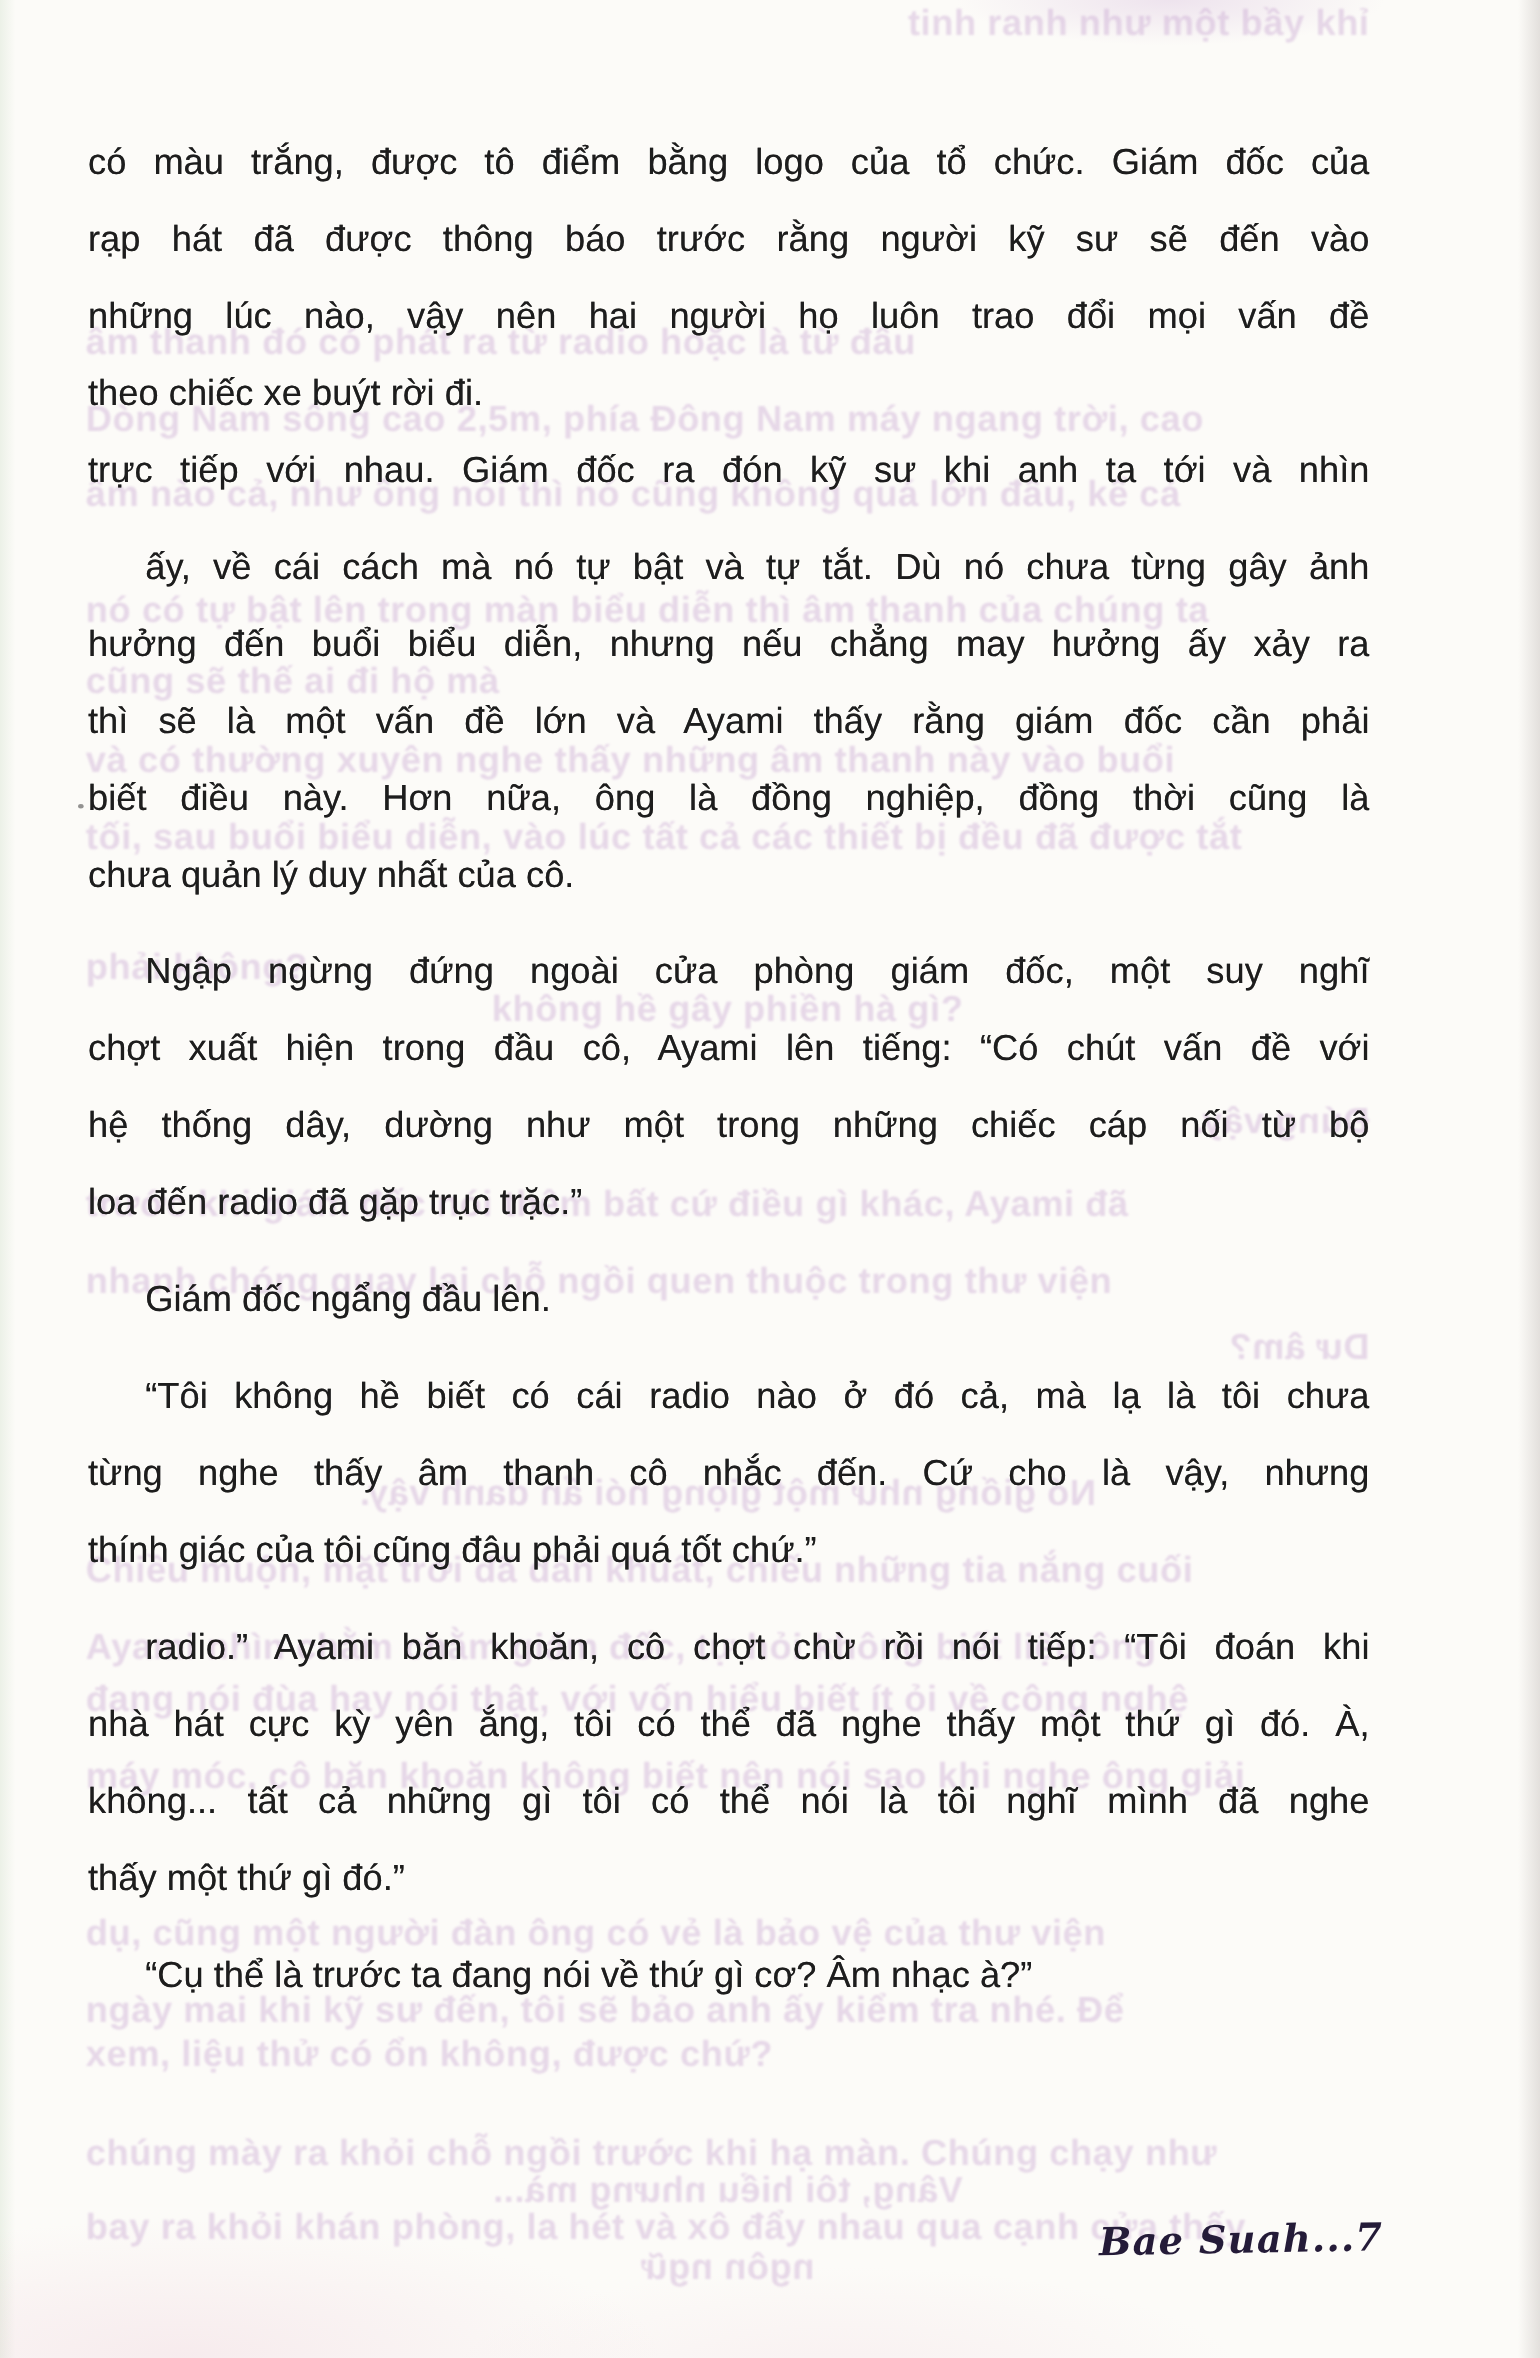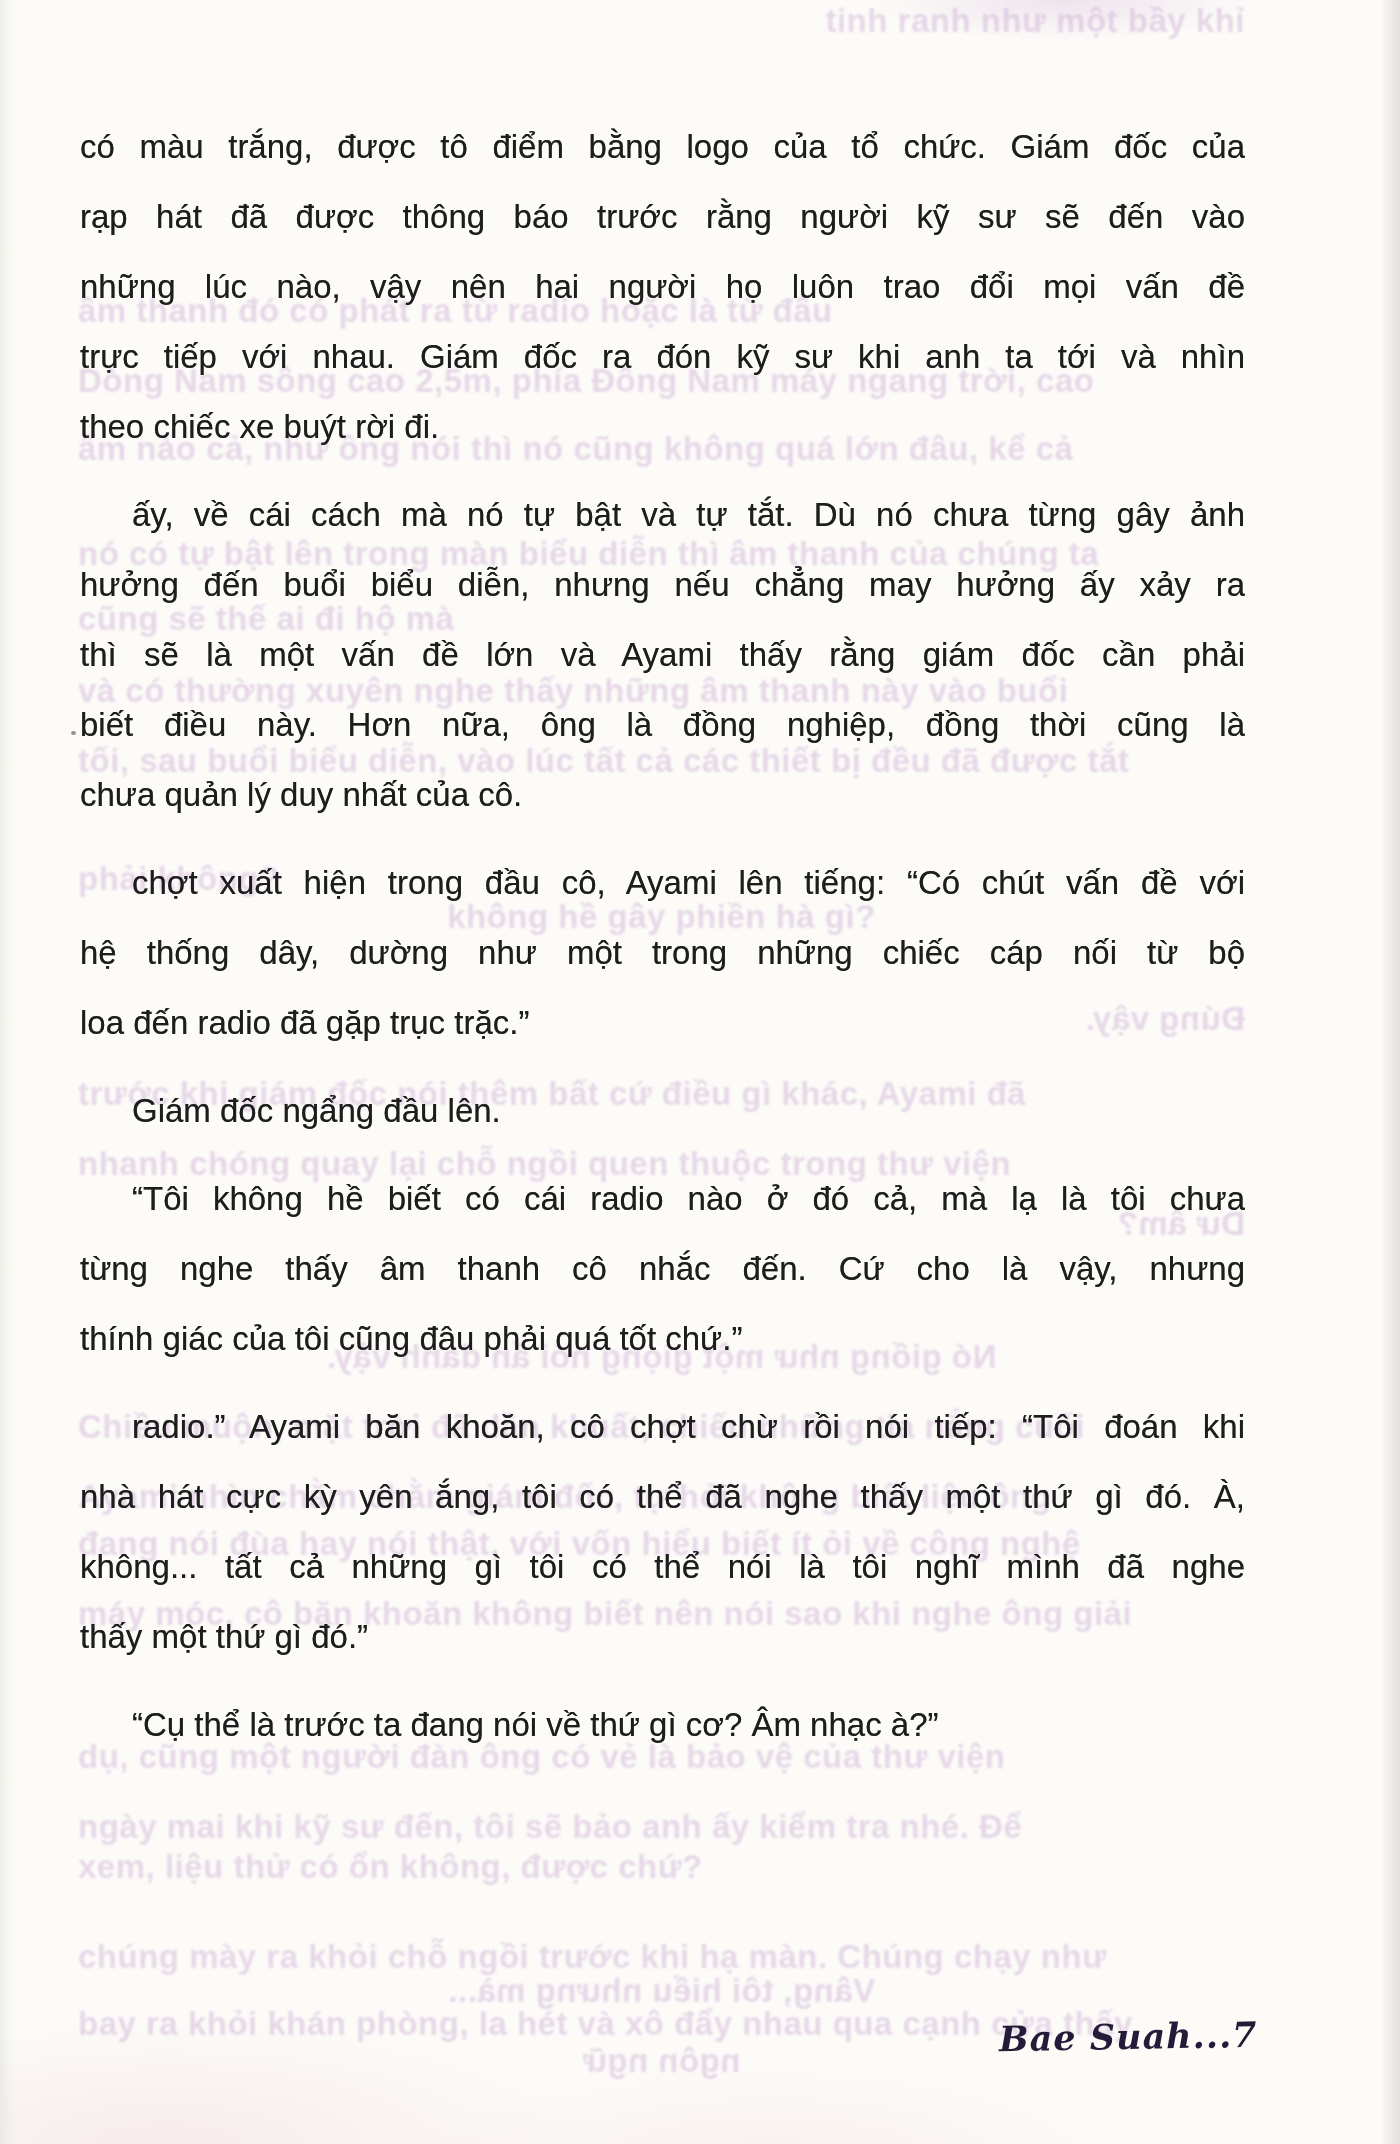--- a/index.html
+++ b/index.html
@@ -102,31 +102,32 @@
       <div class="ghost-line" style="top: 1938px; text-align: left;">chúng mày ra khỏi chỗ ngồi trước khi hạ màn. Chúng chạy như</div>
       <div class="ghost-line mirror" style="top: 1972px; text-align: center;">Vâng, tôi hiểu nhưng mà...</div>
       <div class="ghost-line" style="top: 2005px; text-align: left;">bay ra khỏi khán phòng, la hét và xô đẩy nhau qua cạnh cửa thấy</div>
       <div class="ghost-line mirror" style="top: 2042px; text-align: center;">ngôn ngữ</div>
     </div>
   <div class="text-block">
       <div class="para">
         <div class="line">có màu trắng, được tô điểm bằng logo của tổ chức. Giám đốc của</div>
         <div class="line">rạp hát đã được thông báo trước rằng người kỹ sư sẽ đến vào</div>
         <div class="line">những lúc nào, vậy nên hai người họ luôn trao đổi mọi vấn đề</div>
+        <div class="line end">theo chiếc xe buýt rời đi.</div>
         <div class="line">trực tiếp với nhau. Giám đốc ra đón kỹ sư khi anh ta tới và nhìn</div>
-        <div class="line end">theo chiếc xe buýt rời đi.</div>
       </div>
       <div class="para indent">
         <div class="line">ấy, về cái cách mà nó tự bật và tự tắt. Dù nó chưa từng gây ảnh</div>
         <div class="line">hưởng đến buổi biểu diễn, nhưng nếu chẳng may hưởng ấy xảy ra</div>
         <div class="line">thì sẽ là một vấn đề lớn và Ayami thấy rằng giám đốc cần phải</div>
         <div class="line">biết điều này. Hơn nữa, ông là đồng nghiệp, đồng thời cũng là</div>
         <div class="line end">chưa quản lý duy nhất của cô.</div>
       </div>
       <div class="para indent">
+        <div class="line">Ngập ngừng đứng ngoài cửa phòng giám đốc, một suy nghĩ</div>
         <div class="line">chợt xuất hiện trong đầu cô, Ayami lên tiếng: “Có chút vấn đề với</div>
         <div class="line">hệ thống dây, dường như một trong những chiếc cáp nối từ bộ</div>
         <div class="line end">loa đến radio đã gặp trục trặc.”</div>
       </div>
       <div class="para indent">
         <div class="line end">Giám đốc ngẩng đầu lên.</div>
       </div>
       <div class="para indent">
         <div class="line">“Tôi không hề biết có cái radio nào ở đó cả, mà lạ là tôi chưa</div>
         <div class="line">từng nghe thấy âm thanh cô nhắc đến. Cứ cho là vậy, nhưng</div>

